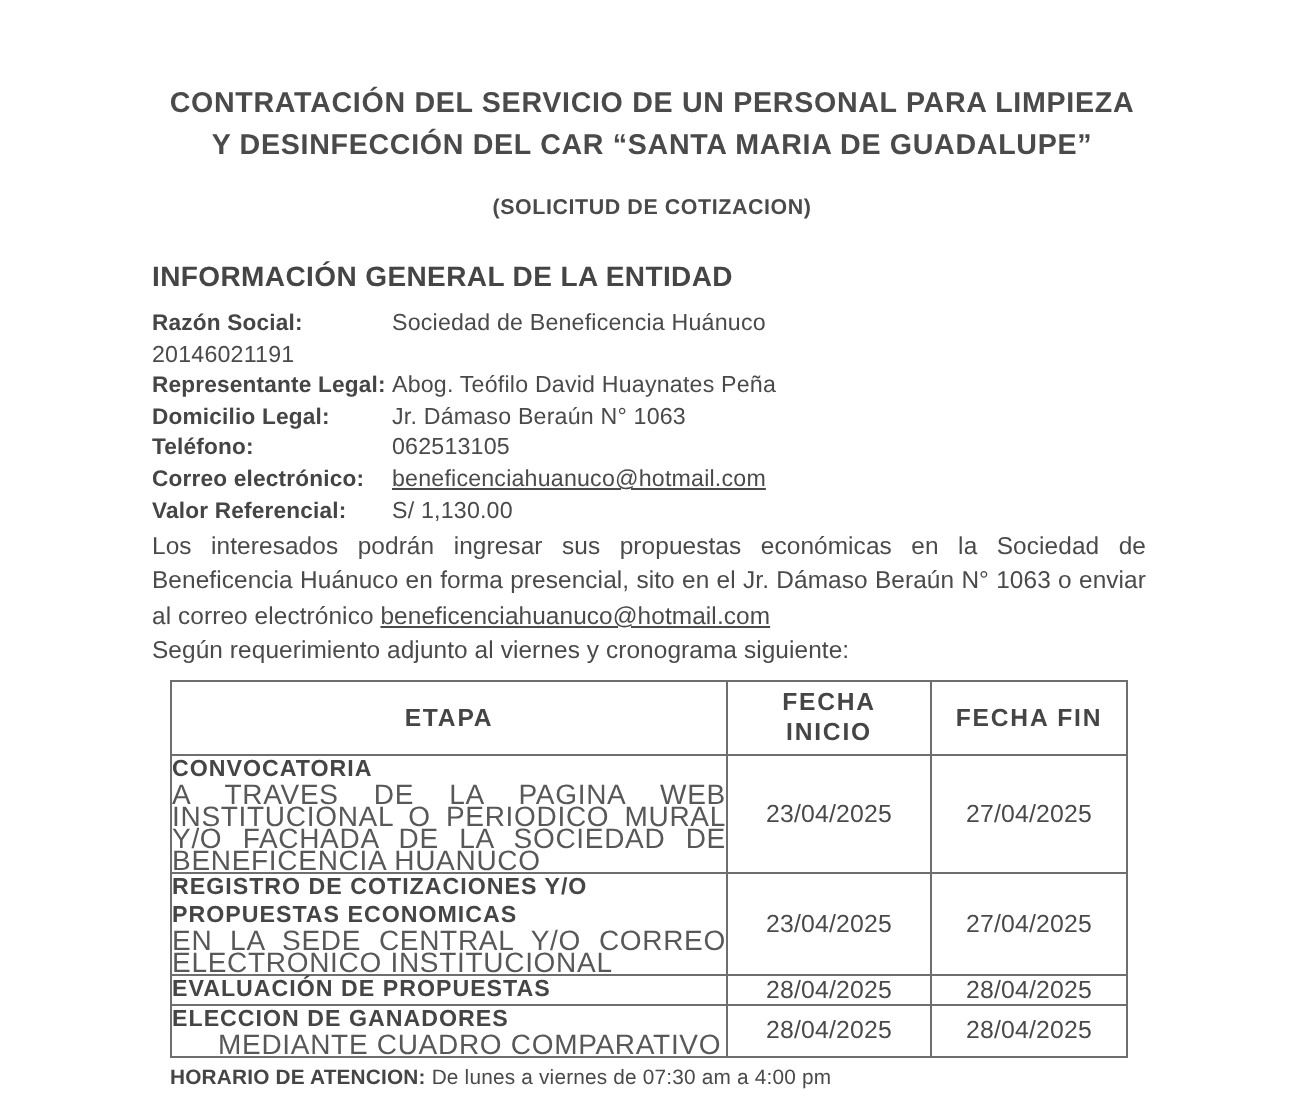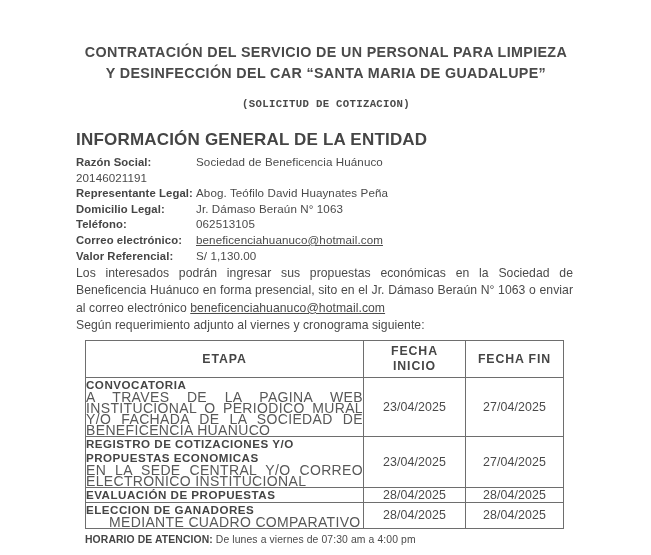--- a/index.html
+++ b/index.html
@@ -42,29 +42,28 @@
   .doc-subtitle {
     position: absolute;
     left: 70px;
     top: 98px;
     width: 512px;
     text-align: center;
     font-size: 10.7px;
     font-weight: bold;
     letter-spacing: 0.3px;
     color: #4a4a4a;
-    font-family: Liberation Mono, monospace;
   }
 
   
   .section-heading {
     position: absolute;
     left: 76px;
     top: 130px;
-    font-size: 17px;
+    font-size: 14px;
     font-weight: bold;
     letter-spacing: 0.2px;
     color: #454545;
   }
 
   
   .entity-info {
     position: absolute;
     left: 76px;
     top: 154px;

